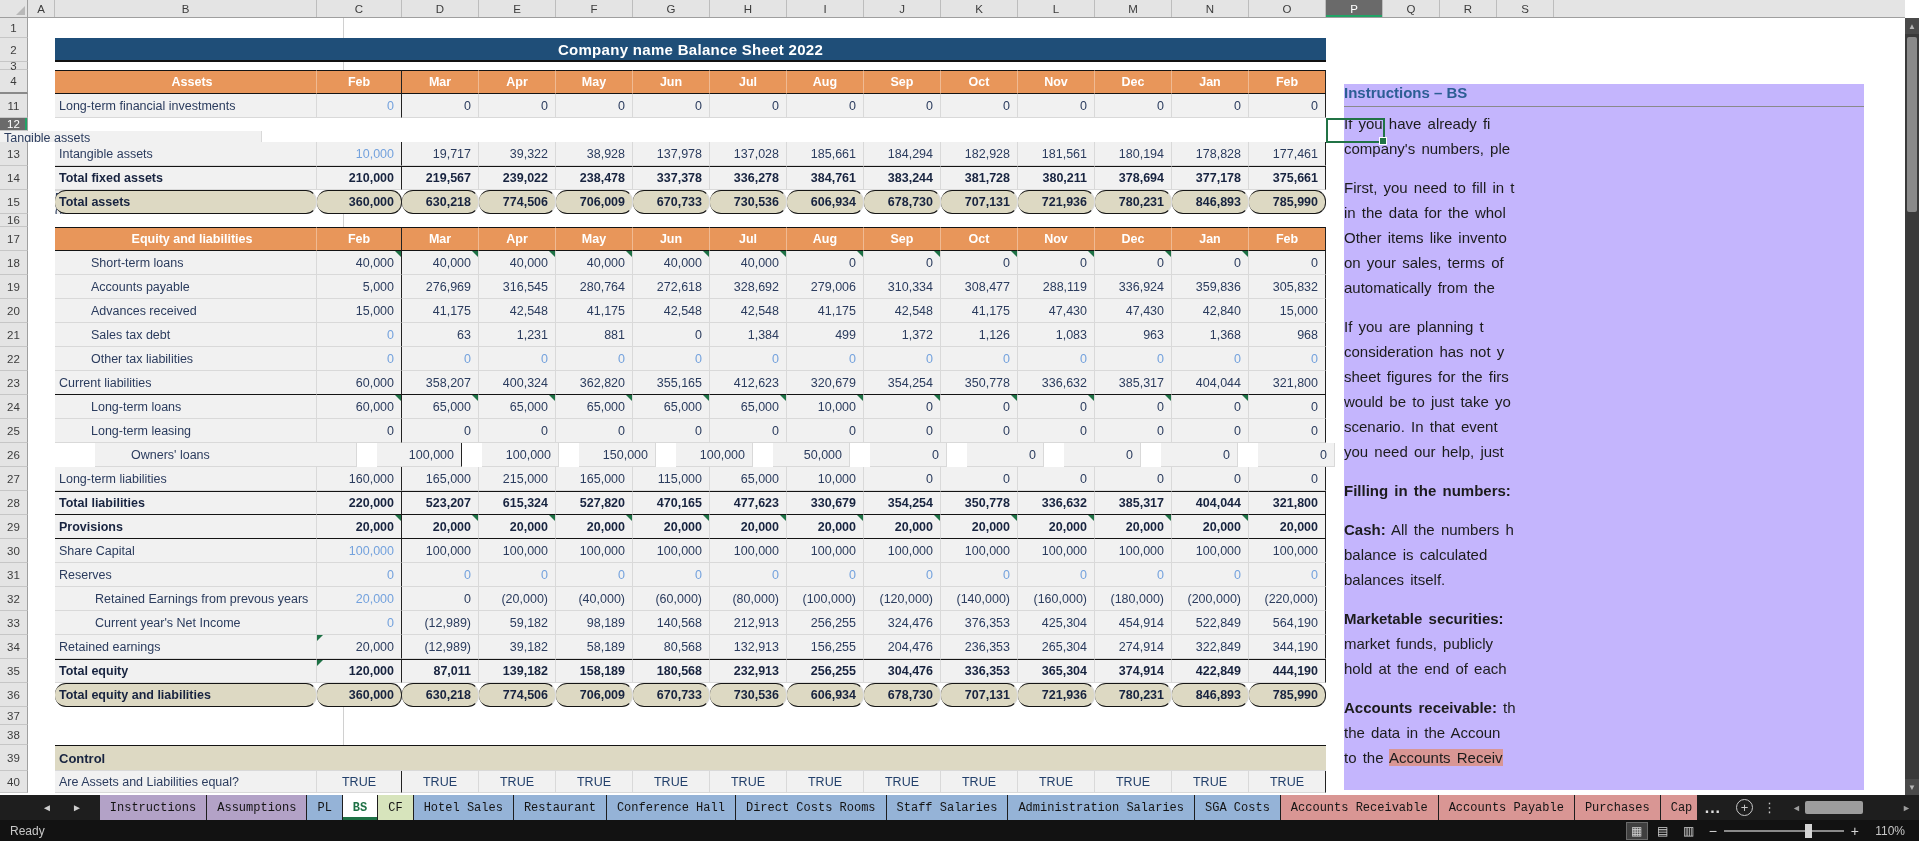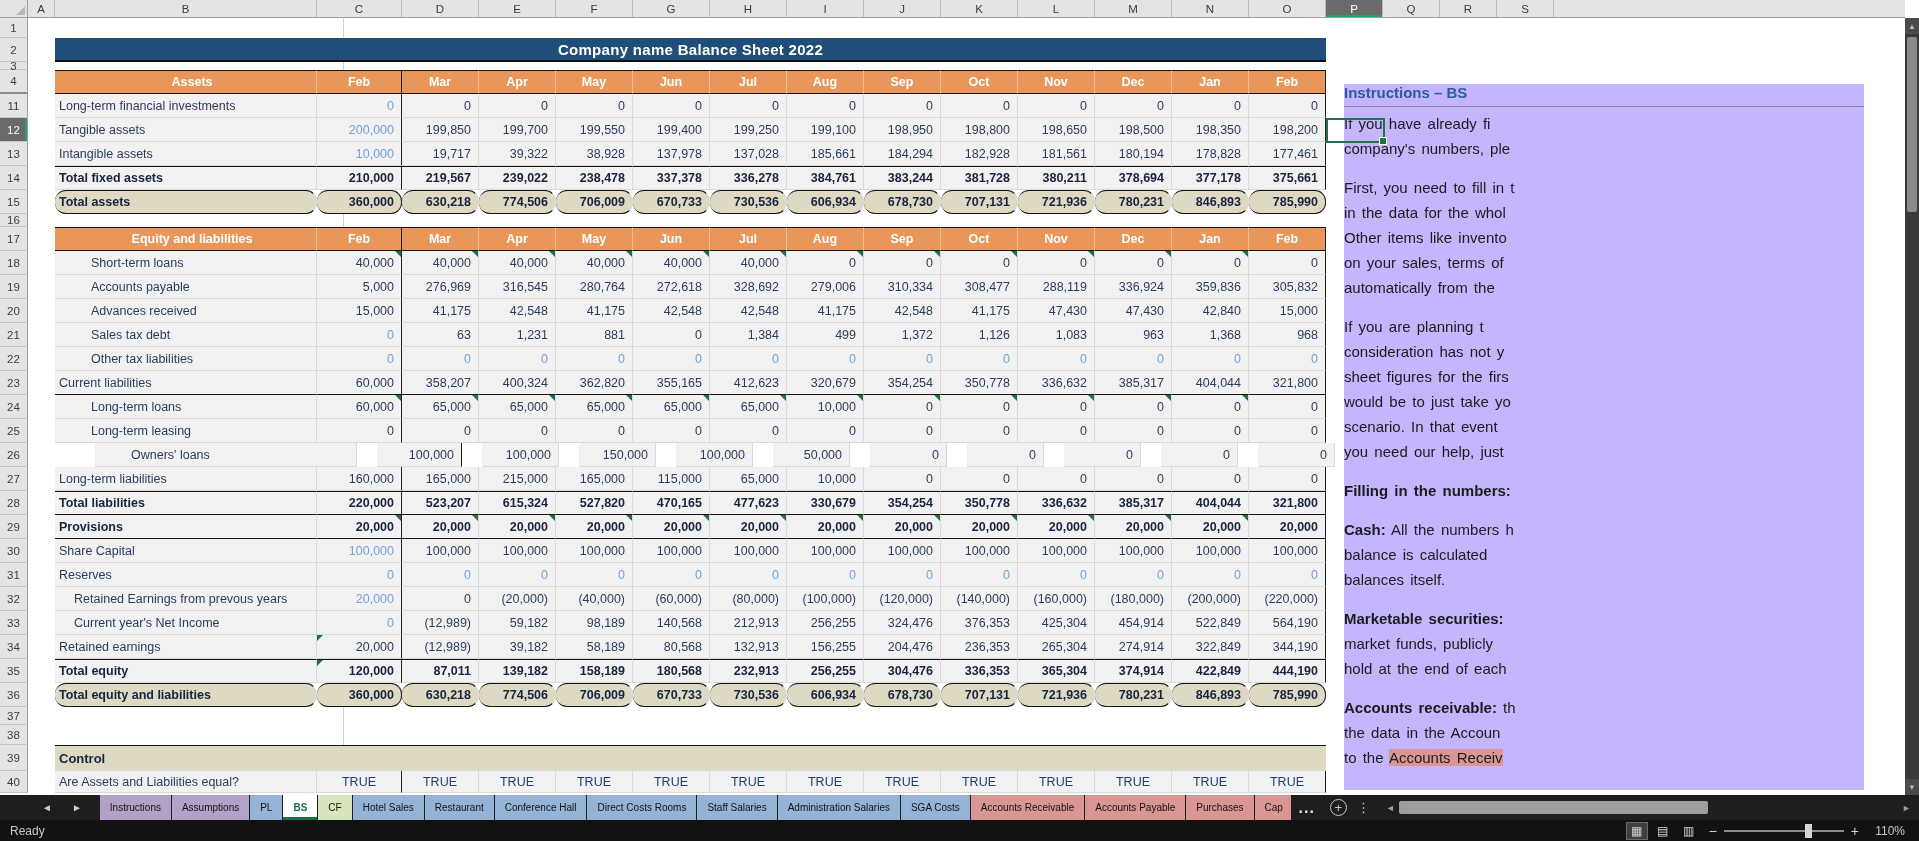--- a/index.html
+++ b/index.html
@@ -24,21 +24,21 @@
   .cell { flex:none; display:flex; align-items:center; position:relative; font-size:12.5px; color:#2b3c5e; background:#f1f1f1; border-right:1px solid #d9d9d9; border-bottom:1px solid #d9d9d9; overflow:hidden; white-space:nowrap; }
   .cellB { width:262px; padding-left:4px; }
   .cellV { width:77px; justify-content:flex-end; padding-right:7px; }
   .cellV.first { width:85px; border-right:1.5px solid #222222; }
   .cellV.last { border-right:1.5px solid #222222; }
   .blue { color:#74a2dd; }
   .boldc { font-weight:bold; color:#17233f; }
   .beige { background:#ddd9c3;border-radius:11px; }
   .btop { border-top:1.5px solid #141414; }
   .bbot { border-bottom:1.5px solid #141414 !important; }
-  .ind1 { padding-left:36px; } .ind2 { padding-left:19px; }
+  .ind1 { padding-left:36px; } .ind2 { padding-left:40px; }
   .tri::after { content:""; position:absolute; top:0; right:0; border-left:6px solid transparent; border-top:6px solid #1e7145; }
   .triL::before { content:""; position:absolute; top:0; left:0; border-right:6px solid transparent; border-top:6px solid #1e7145; }
 
   .titlecell { width:1271px; flex:none; background:#1f4e78; border-bottom:2px solid #111111; color:#ffffff; font-weight:bold; font-size:15px; display:flex; align-items:center; justify-content:center; letter-spacing:0.3px; }
   .mh { background:#e8965a !important; color:#ffffff !important; font-weight:bold; border-right:1px solid rgba(255,255,255,0.35); border-top:1px solid #141414; border-bottom:1px solid #141414; justify-content:center; padding-right:0; }
   .mhB { justify-content:center; padding-left:13px; }
   .ctlcell { width:1271px; flex:none; background:#ddd9c3; border-top:1.5px solid #141414; border-bottom:1px solid #d9d9d9; color:#17233f; font-weight:bold; font-size:13px; display:flex; align-items:center; padding-left:4px; }
   .truec { justify-content:center; padding-right:0; color:#23406b; }
   .blankB { width:289px; flex:none; border-right:1px solid #d0d0d0; background:#ffffff; height:100%; }
   .rowfill { flex:1; background:#ffffff; }
@@ -58,21 +58,21 @@
   .vscroll { position:absolute; right:0; top:18px; width:14px; height:777px; background:#3a3a3a; z-index:7; display:flex; flex-direction:column; }
   .vbtn { height:16px; display:flex; align-items:center; justify-content:center; color:#b5b5b5; font-size:8px; background:#4a4a4a; }
   .vthumb { margin:3px 2px; height:175px; background:#8a8a8a; border-radius:2px; }
   .vtrack { flex:1; }
 
   
   .tabbar { position:absolute; left:0; top:795px; width:1919px; height:25px; background:#1e1e1e; display:flex; align-items:center; z-index:8; }
   .navarrows { display:flex; gap:20px; padding:0 18px 0 42px; color:#cfcfcf; font-size:10px; }
   .navarrows span { cursor:default; }
   .tabs { display:flex; height:25px; align-items:stretch; }
-  .tab { display:flex; align-items:center; padding:12px 10px; margin-right:1px; font-size:10px; color:#141414; white-space:nowrap; }
+  .tab { display:flex; align-items:center; padding:12px 10px; margin-right:1px; font-size:12px; color:#141414; white-space:nowrap;font-family:Liberation Mono, monospace; }
   .tab.purple { background:#b3a2c7; } .tab.blue { background:#95b3d7; }
   .tab.green { background:#d7e4bc; } .tab.red { background:#d99694; }
   .tab.active { background:#ffffff; color:#1e7145; font-weight:bold; box-shadow: inset 0 -3px 0 #1e7145; }
   .tab.trunc { width:36px; overflow:hidden; padding-right:0; }
   .more { color:#e0e0e0; padding:0 7px; font-weight:bold; letter-spacing:1px; }
   .plusbtn { width:17px; height:17px; border:1.5px solid #c9c9c9; border-radius:50%; color:#c9c9c9; display:flex; align-items:center; justify-content:center; font-size:13px; line-height:1; margin:0 8px; }
   .kebab { color:#c9c9c9; padding:0 8px 0 2px; font-size:13px; }
   .hscroll { flex:1; display:flex; align-items:center; height:100%; padding:0 4px; }
   .harrow { color:#9d9d9d; font-size:9px; padding:0 4px; }
   .htrack { flex:1; height:25px; display:flex; align-items:center; }
@@ -170,21 +170,21 @@
         <div class="cell cellV">0</div>
         <div class="cell cellV">0</div>
         <div class="cell cellV">0</div>
         <div class="cell cellV">0</div>
         <div class="cell cellV">0</div>
         <div class="cell cellV">0</div>
         <div class="cell cellV">0</div>
         <div class="cell cellV last">0</div>
         <div class="rowfill"></div>
       </div>
-      <div class="srow" style="height: 24px;">
+      <div class="srow" style="height: 24px; flex-direction: column;">
         <div class="gut sel">12</div>
         <div class="colA"></div>
         <div class="cell cellB">Tangible assets</div>
         <div class="cell cellV first blue">200,000</div>
         <div class="cell cellV">199,850</div>
         <div class="cell cellV">199,700</div>
         <div class="cell cellV">199,550</div>
         <div class="cell cellV">199,400</div>
         <div class="cell cellV">199,250</div>
         <div class="cell cellV">199,100</div>

